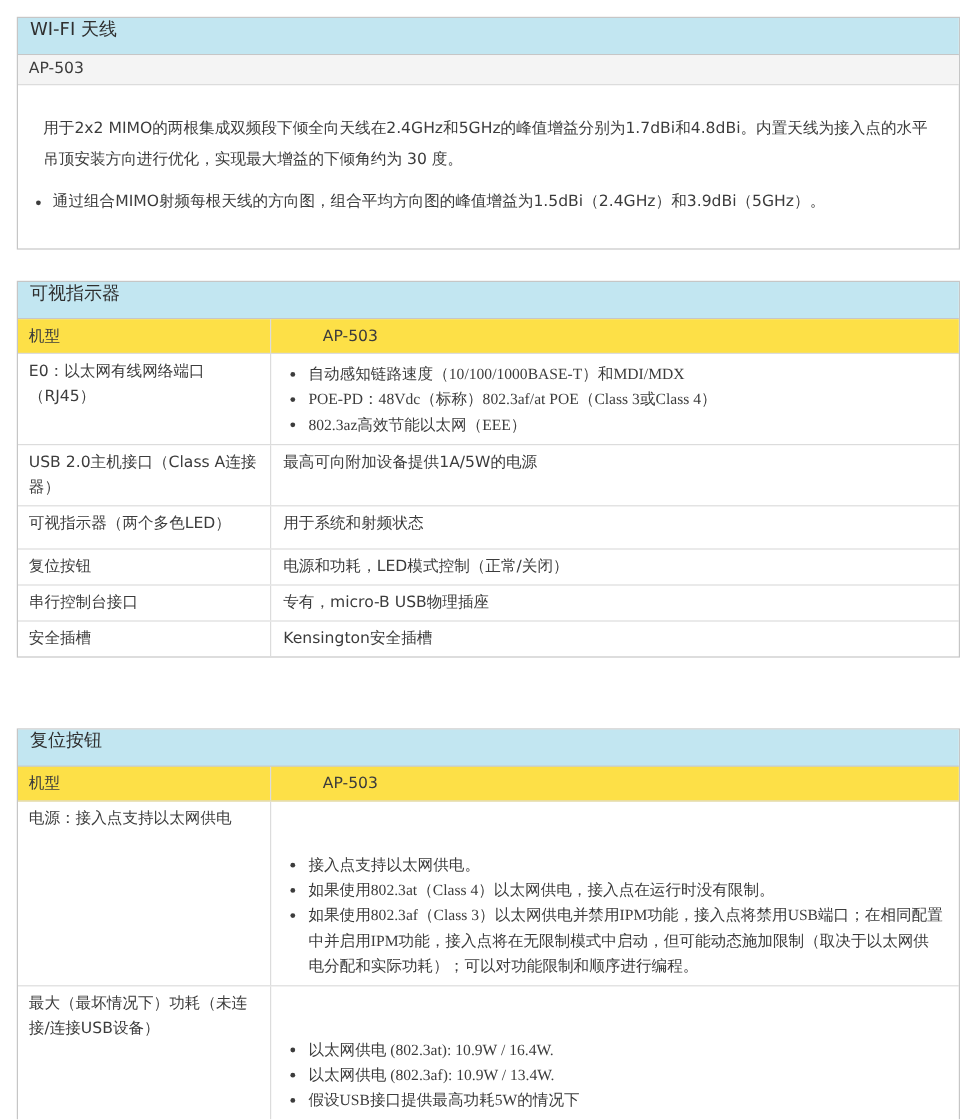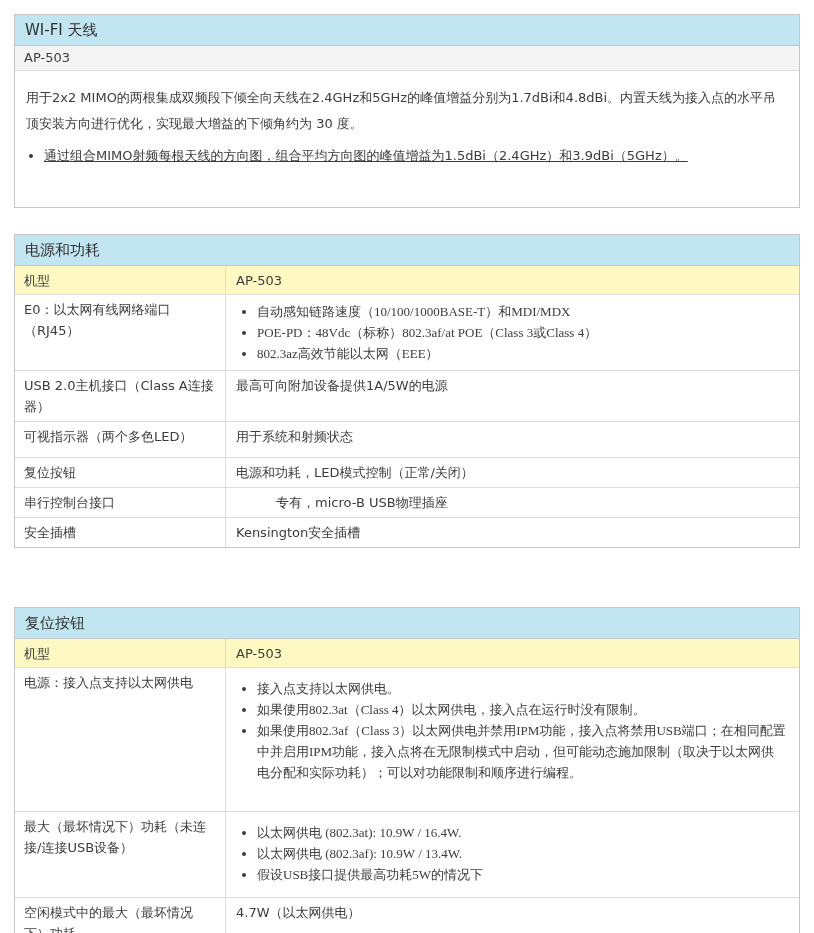--- a/index.html
+++ b/index.html
@@ -23,82 +23,81 @@
     box-sizing: border-box;
     border: 1px solid #c6c6c6;
     background: #ffffff;
   }
   .section.gap-small { margin-bottom: 26px; }
   .section.gap-large { margin-bottom: 59px; }
   .sec-header {
     background: #c2e6f1;
     height: 30px;
     display: flex;
-    align-items: center;
+    align-items: flex-start;
     padding: 0 10px;
     font-size: 15px;
     color: #2f2f2f;
     border-bottom: 1px solid #c6c6c6;
   }
   .model-bar {
     background: #f4f4f4;
     padding: 4px 9px;
     line-height: 16px;
     border-bottom: 1px solid #dcdcdc;
     color: #3c3c3c;
   }
   .free-content {
     box-sizing: border-box;
     min-height: 136px;
     padding: 14px 12px 10px 11px;
   }
   .free-content p {
-    margin: 0;
+    margin: 10px;
     line-height: 26px;
   }
   .free-content ul {
     margin: 7px 0 0 0;
     padding-left: 18px;
   }
   .free-content li {
     line-height: 24px;
-    text-decoration: underline;
   }
   .tbl { width: 100%; }
   .row {
     display: flex;
     border-bottom: 1px solid #dcdcdc;
     box-sizing: border-box;
   }
   .row:last-child { border-bottom: none; justify-content: flex-end; }
-  .row.model { background: #fef9c3; }
+  .row.model { background: #fde047; gap: 33px; }
   .col1 {
     width: 211px;
     flex: 0 0 211px;
     box-sizing: border-box;
     padding: 4px 10px 4px 9px;
     border-right: 1px solid #dcdcdc;
     line-height: 21px;
   }
   .col2 {
     flex: 1;
     box-sizing: border-box;
     padding: 4px 12px 4px 10px;
     line-height: 21px;
   }
   .col2 ul {
     margin: 2px 0 2px 0;
     padding-left: 21px;
   }
   .col2 li { line-height: 21px; font-family: Liberation Serif, serif; }
-  .row.gap-top .col2 ul { margin-top: 6px; }
+  .row.gap-top .col2 ul { margin-top: 38px; }
   .row.h62  { min-height: 62px; }
   .row.h36  { min-height: 36px; }
   .row.h26  { min-height: 26px; }
-  .row.h25  { min-height: 25px; gap: 40px; }
+  .row.h25  { min-height: 25px; }
   .row.h24  { min-height: 24px; }
   .row.h144 { min-height: 144px; }
   .row.h86  { min-height: 86px; }
   .row.h37  { min-height: 37px; }
   .row.model .col1, .row.model .col2 { padding-top: 4px; padding-bottom: 3px; }
 </style>
 </head>
 <body>
 
 <div class="page">
@@ -113,21 +112,21 @@
     <div class="free-content">
       <p>用于2x2 MIMO的两根集成双频段下倾全向天线在2.4GHz和5GHz的峰值增益分别为1.7dBi和4.8dBi。内置天线为接入点的水平吊顶安装方向进行优化，实现最大增益的下倾角约为 30 度。</p>
       <ul>
         <li>通过组合MIMO射频每根天线的方向图，组合平均方向图的峰值增益为1.5dBi（2.4GHz）和3.9dBi（5GHz）。</li>
       </ul>
     </div>
   </div>
 
   <div class="section gap-large">
     <div class="sec-header">
-      <span>电源和功耗</span>
+      <span>可视指示器</span>
     </div>
     <div class="tbl">
 
       <div class="row model h24">
         <div class="col1">机型</div>
         <div class="col2">AP-503</div>
       </div>
 
       <div class="row h62">
         <div class="col1">E0：以太网有线网络端口（RJ45）</div>

